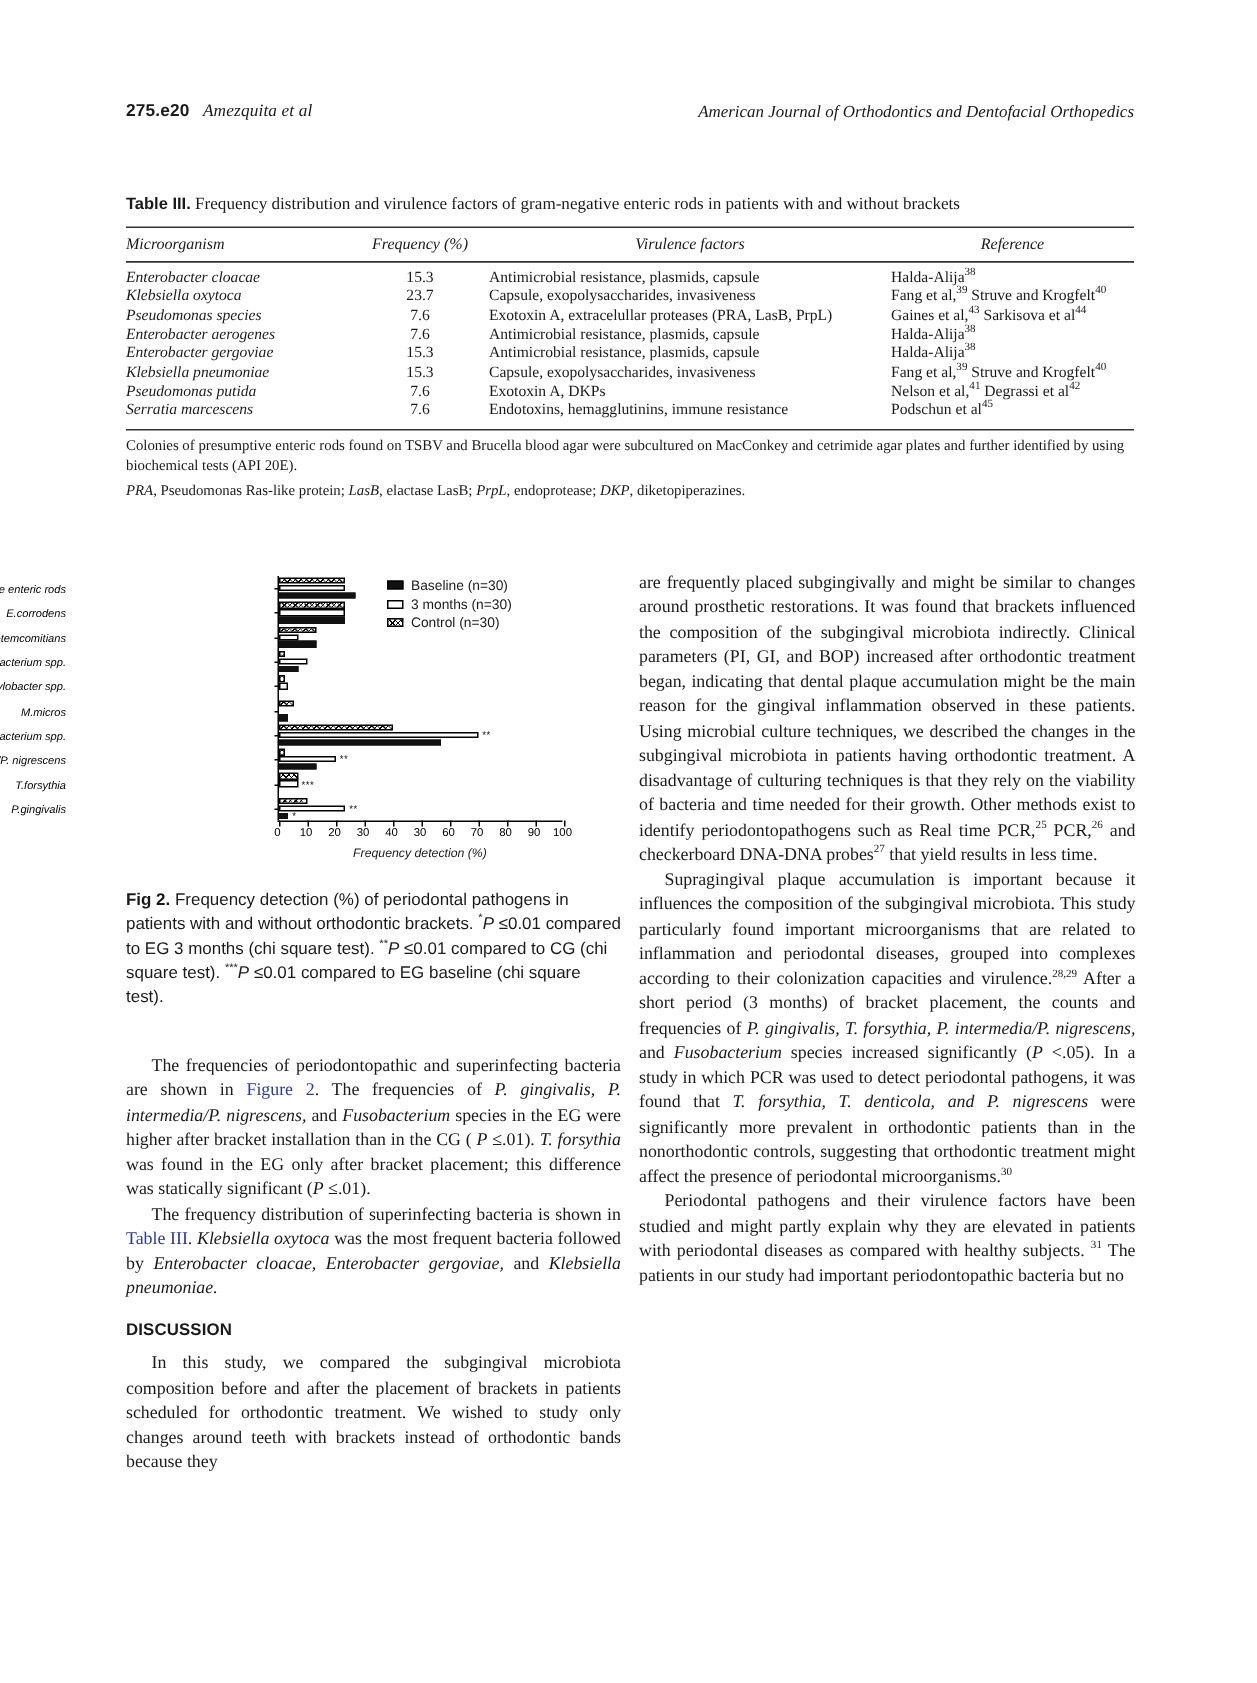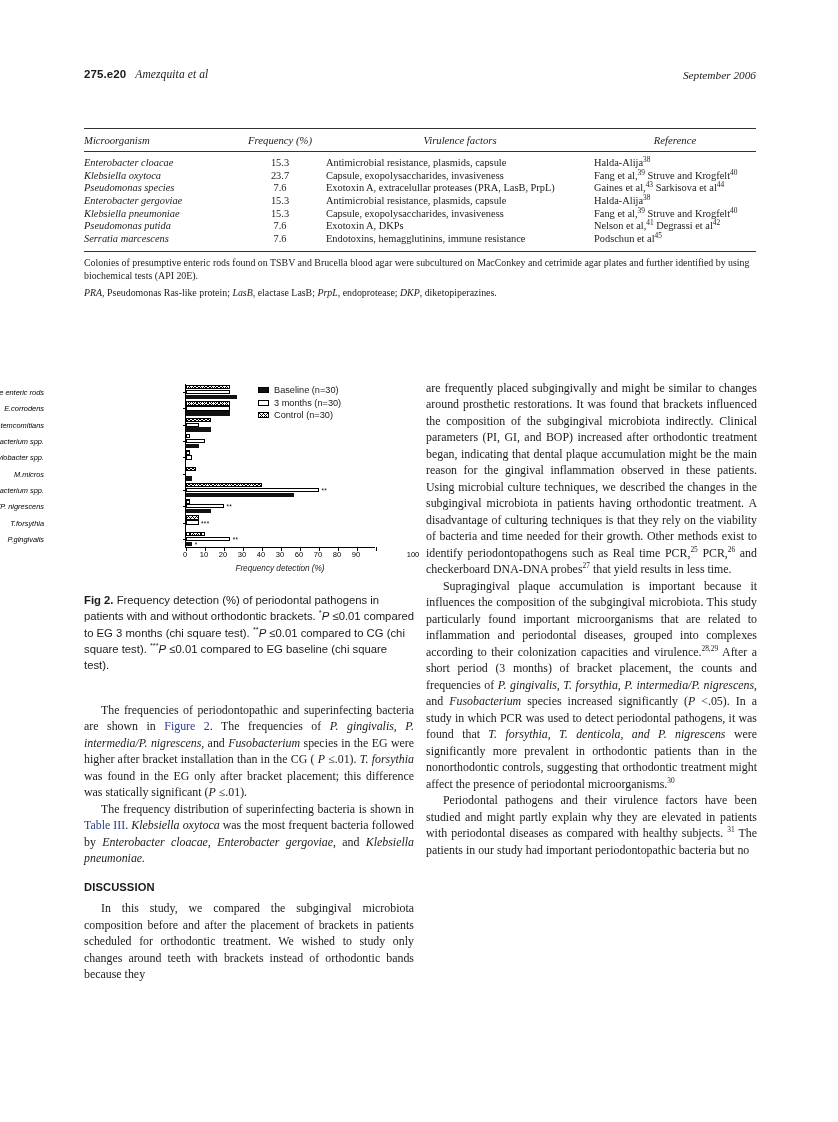--- a/index.html
+++ b/index.html
@@ -262,25 +262,29 @@
 </head>
 <body>
 
 <div class="page">
 
   <div class="runhead">
     <div class="runhead-left">
       <span class="folio">275.e20</span><span class="runhead-authors">Amezquita et al</span>
     </div>
     <div class="runhead-right">
-      <div>September 2006</div>
+      <div>American Journal of Orthodontics and Dentofacial Orthopedics</div>
     </div>
   </div>
 
   <div class="table-block">
+    <div class="table-caption">
+      <span class="tc-label">Table III.</span>
+      <span>Frequency distribution and virulence factors of gram-negative enteric rods in patients with and without brackets</span>
+    </div>
 
     <table class="data">
       <thead>
         <tr>
           <th class="col-org">Microorganism</th>
           <th class="col-freq c2">Frequency (%)</th>
           <th class="col-vir c3">Virulence factors</th>
           <th class="col-ref c4">Reference</th>
         </tr>
       </thead>
@@ -295,20 +299,26 @@
           <td class="col-org">Klebsiella oxytoca</td>
           <td class="col-freq">23.7</td>
           <td class="col-vir">Capsule, exopolysaccharides, invasiveness</td>
           <td class="col-ref"><span>Fang et al,</span><sup>39</sup><span> Struve and Krogfelt</span><sup>40</sup></td>
         </tr>
         <tr>
           <td class="col-org">Pseudomonas species</td>
           <td class="col-freq">7.6</td>
           <td class="col-vir">Exotoxin A, extracelullar proteases (PRA, LasB, PrpL)</td>
           <td class="col-ref"><span>Gaines et al,</span><sup>43</sup><span> Sarkisova et al</span><sup>44</sup></td>
+        </tr>
+        <tr>
+          <td class="col-org">Enterobacter aerogenes</td>
+          <td class="col-freq">7.6</td>
+          <td class="col-vir">Antimicrobial resistance, plasmids, capsule</td>
+          <td class="col-ref"><span>Halda-Alija</span><sup>38</sup></td>
         </tr>
         <tr>
           <td class="col-org">Enterobacter gergoviae</td>
           <td class="col-freq">15.3</td>
           <td class="col-vir">Antimicrobial resistance, plasmids, capsule</td>
           <td class="col-ref"><span>Halda-Alija</span><sup>38</sup></td>
         </tr>
         <tr>
           <td class="col-org">Klebsiella pneumoniae</td>
           <td class="col-freq">15.3</td>
@@ -448,21 +458,21 @@
           <div class="ticklabel" style="left: 101px; top: 170px;">0</div>
           <div class="ticklabel" style="left: 120px; top: 170px;">10</div>
           <div class="ticklabel" style="left: 139px; top: 170px;">20</div>
           <div class="ticklabel" style="left: 158px; top: 170px;">30</div>
           <div class="ticklabel" style="left: 177px; top: 170px;">40</div>
           <div class="ticklabel" style="left: 196px; top: 170px;">30</div>
           <div class="ticklabel" style="left: 215px; top: 170px;">60</div>
           <div class="ticklabel" style="left: 234px; top: 170px;">70</div>
           <div class="ticklabel" style="left: 253px; top: 170px;">80</div>
           <div class="ticklabel" style="left: 272px; top: 170px;">90</div>
-          <div class="ticklabel" style="left: 291px; top: 170px; margin-left: 38px;">100</div>
+          <div class="ticklabel" style="left: 291px; top: 170px;">100</div>
         </div>
       <div class="xtitle">Frequency detection (%)</div>
     </div>
 
     <div class="fig-caption">
       <b>Fig 2.</b>
       <span>Frequency detection (%) of periodontal pathogens in patients with and without orthodontic brackets. <sup>*</sup><i>P</i> ≤0.01 compared to EG 3 months (chi square test). <sup>**</sup><i>P</i> ≤0.01 compared to CG (chi square test). <sup>***</sup><i>P</i> ≤0.01 compared to EG baseline (chi square test).</span>
     </div>
   </div>
 

